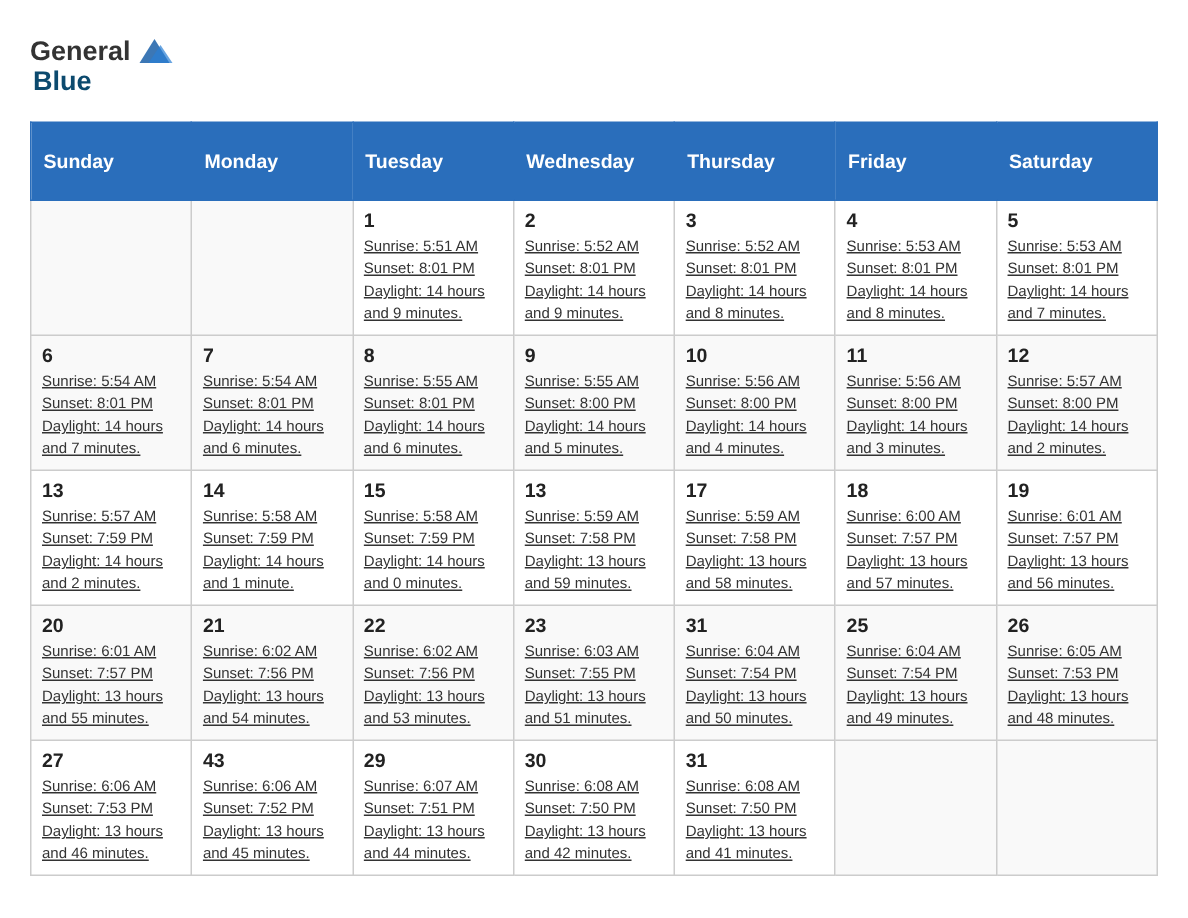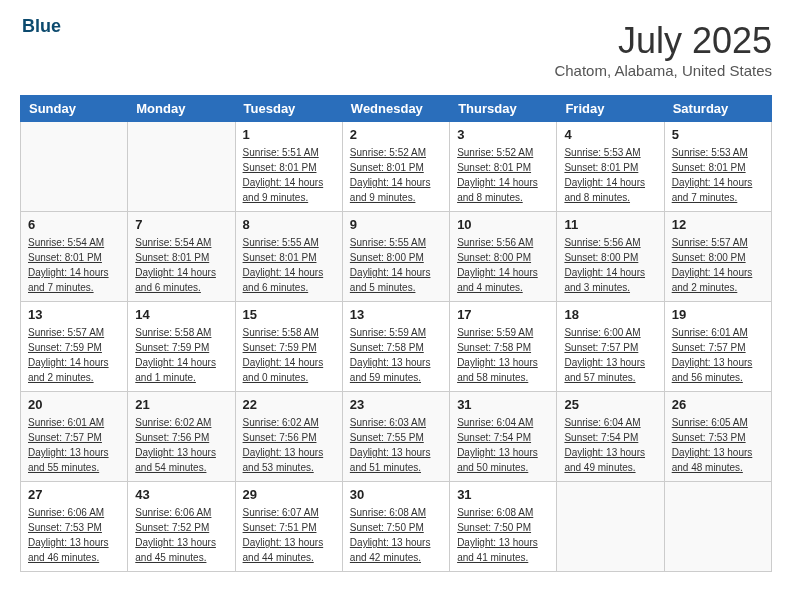--- a/index.html
+++ b/index.html
@@ -49,21 +49,21 @@
     }
     .calendar {
       width: 100%;
       border-collapse: collapse;
       border: 1px solid #ccc;
     }
     .calendar th {
       background-color: #2a6ebb;
       color: #fff;
       text-align: left;
-      padding: 5px 8px;
+      padding: 18px 8px;
       font-size: 13px;
       font-weight: bold;
       border: 1px solid #2a6ebb;
     }
     .calendar td {
       width: 107px;
       vertical-align: top;
       padding: 5px 7px;
       border: 1px solid #ccc;
       font-size: 10.5px;
@@ -96,26 +96,29 @@
     .calendar thead tr th {
       background: #2a6ebb;
     }
   </style>
 </head>
 <body>
 
 <div class="header">
   <div class="logo">
     <div style="display:flex;flex-direction:column;align-items:flex-start;">
+      <div style="display:flex;align-items:center;">
+        <span class="logo-text-general">General</span>
+        <svg class="logo-icon" viewBox="0 0 28 28">
+          <polygon points="4,22 14,6 24,22" fill="#1a5fa8" opacity="0.85"></polygon>
+          <polygon points="10,22 18,10 26,22" fill="#2a7fd4" opacity="0.7"></polygon>
+        </svg>
+      </div>
       <span class="logo-text-blue" style="margin-top:-4px;margin-left:2px;">Blue</span>
     </div>
-  </div>
-  <div class="title-section">
-    <div class="month-year">July 2025</div>
-    <div class="location">Chatom, Alabama, United States</div>
   </div>
 </div>
 
 <table class="calendar">
   <thead>
     <tr>
     <th>Sunday</th>
         <th>Monday</th>
         <th>Tuesday</th>
         <th>Wednesday</th>

